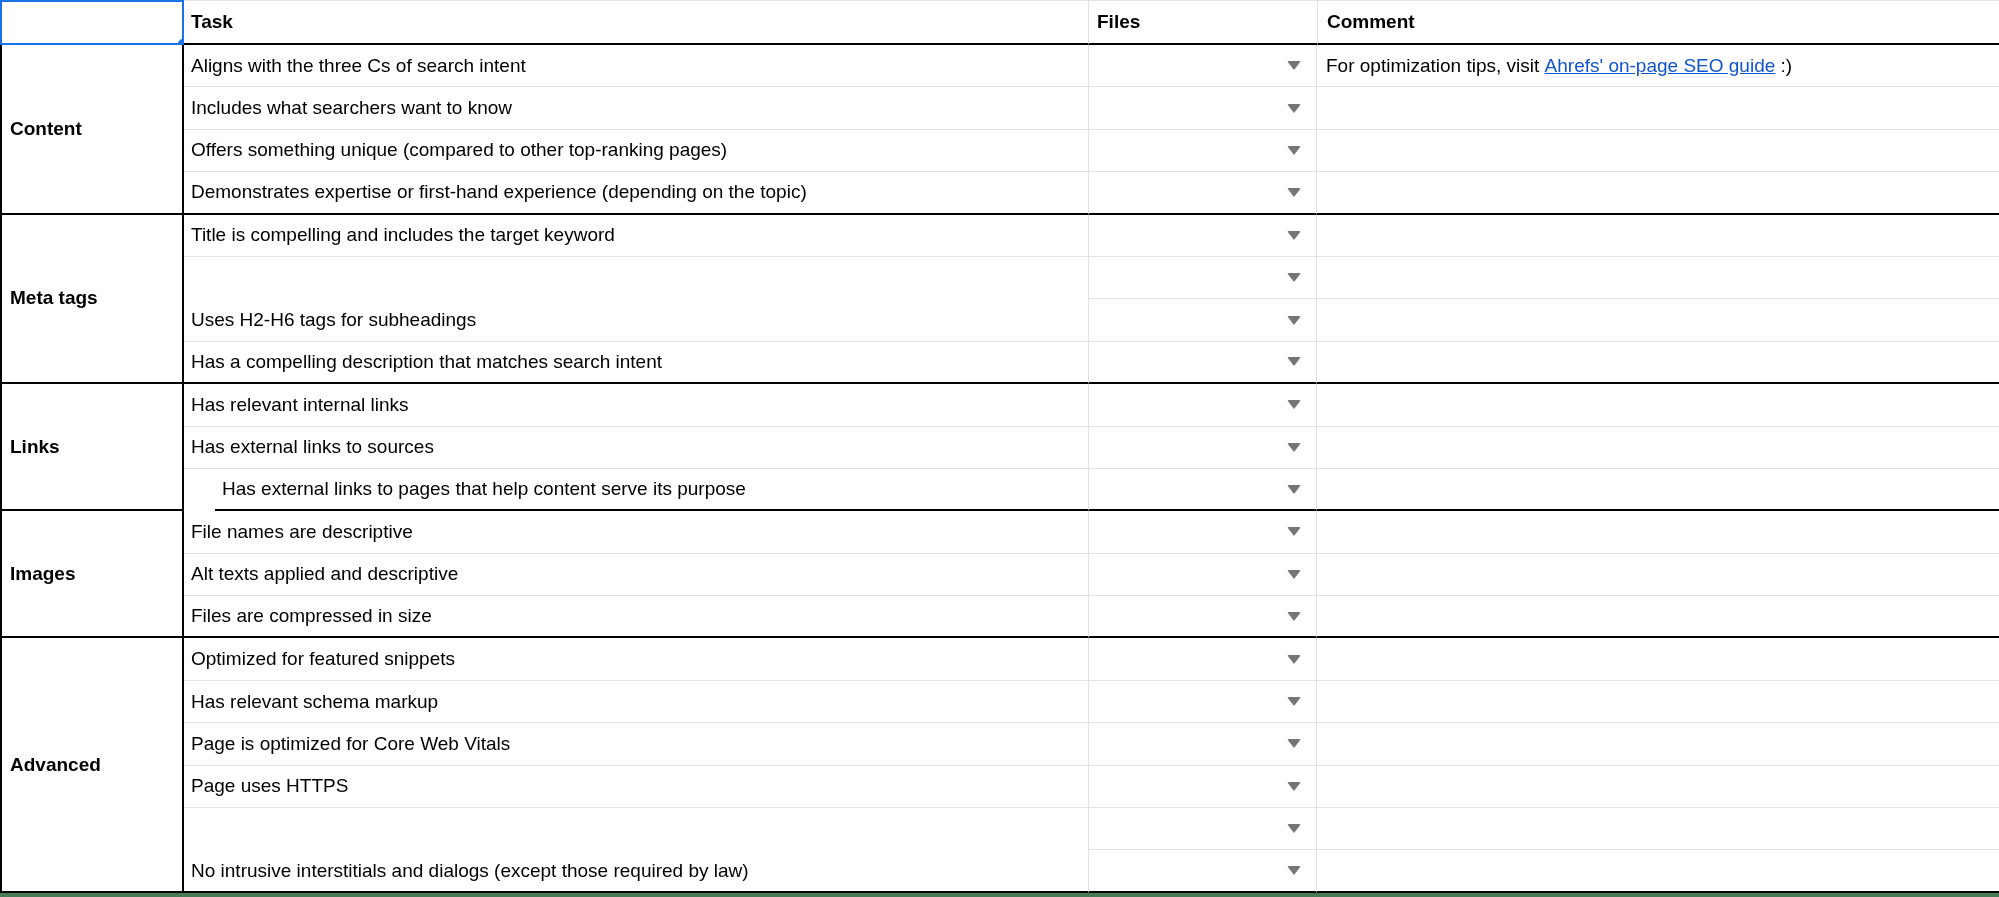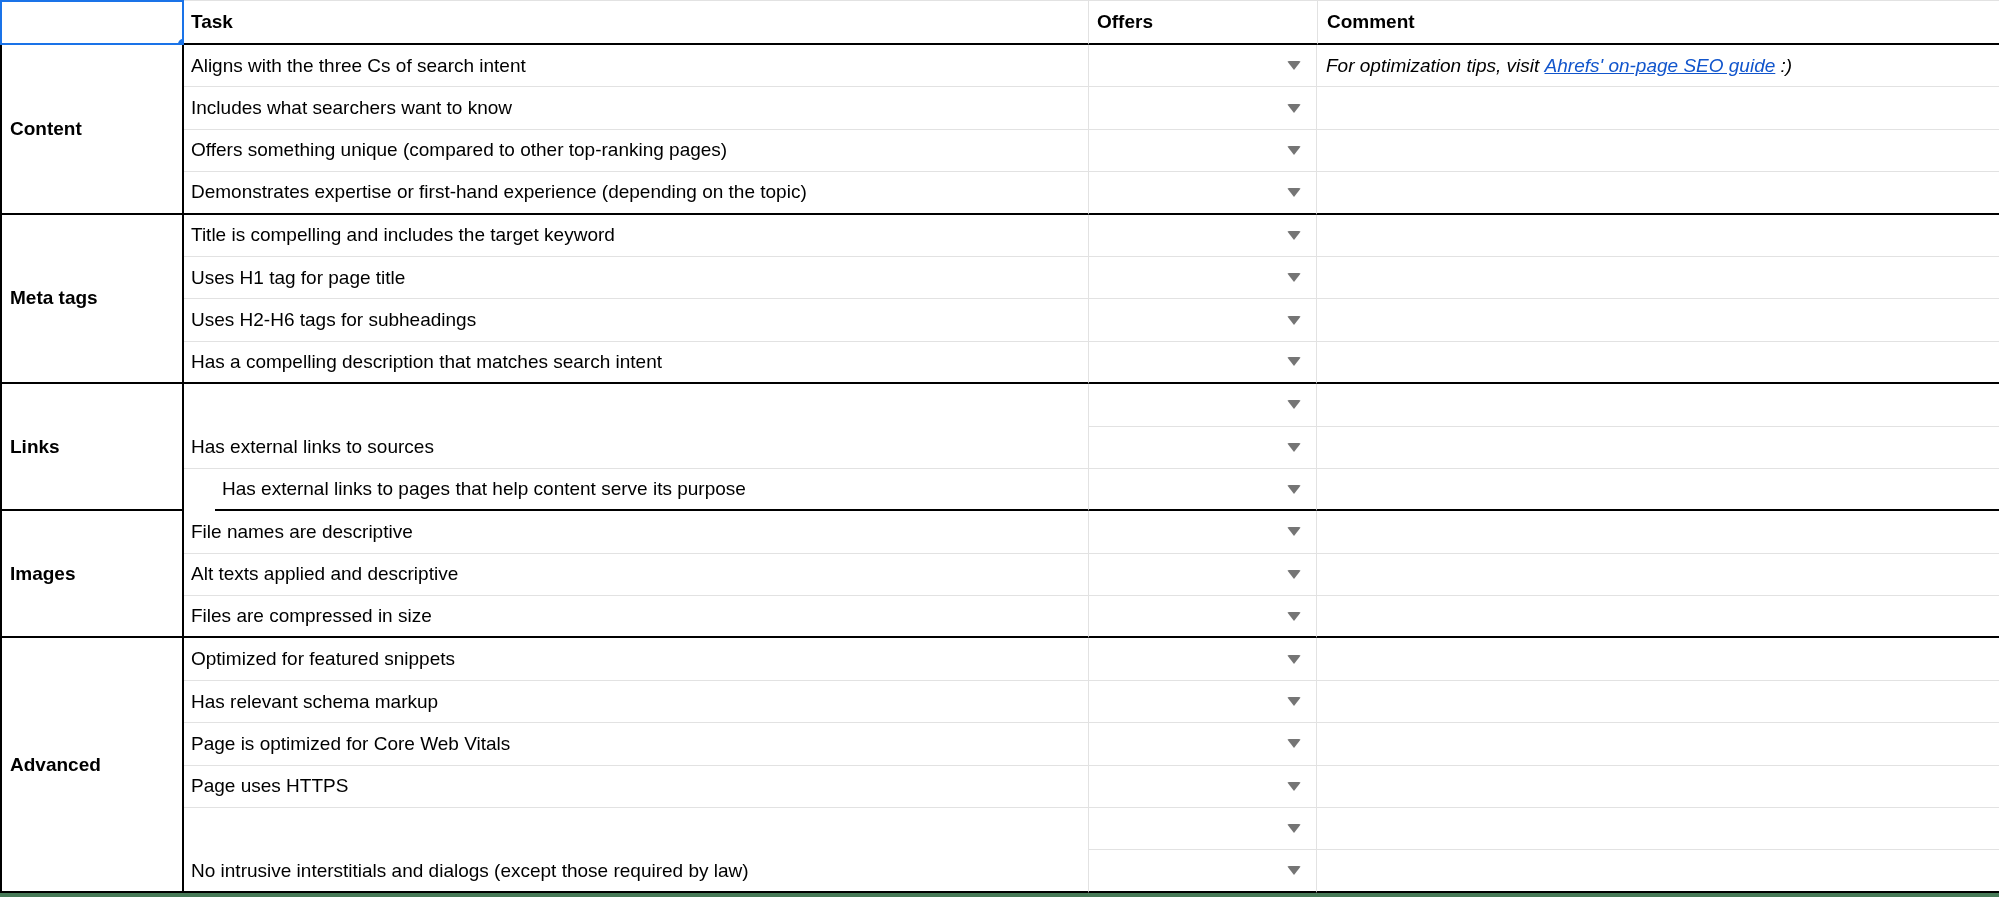--- a/index.html
+++ b/index.html
@@ -40,36 +40,36 @@
   .task{grid-column:2;padding-left:7px;border-bottom:1px solid var(--line);}
   .status{grid-column:3;justify-content:flex-end;padding-right:15px;
     border-left:1px solid var(--line);border-right:1px solid var(--line);
     border-bottom:1px solid var(--line);}
   .comment{grid-column:4;padding-left:9px;border-bottom:1px solid var(--line);}
   .group-end{border-bottom:2px solid var(--dark);}
   
   .arrow{width:0;height:0;border-left:7px solid transparent;border-right:7px solid transparent;
     border-top:9px solid var(--arrow);border-radius:2px;}
   
-  .note{font-style:italic;display:flex;align-items:center;white-space:pre;text-align:center;}
+  .note{display:flex;align-items:center;white-space:pre;text-align:center;}
   .txt{display:inline;}
   .link{color:var(--link);text-decoration:underline;cursor:pointer;}
   
   .green-edge{position:absolute;left:0;bottom:0;width:1999px;height:4px;background:var(--green);}
 </style>
 </head>
 <body>
 
 <div class="sheet">
   <div class="grid" id="grid">
     <div class="cell a1">
       <div class="handle"></div>
     </div>
     <div class="cell th taskh">Task</div>
-    <div class="cell th statush">Offers</div>
+    <div class="cell th statush">Files</div>
     <div class="cell th commenth">Comment</div>
   <div class="cell cat" style="grid-row: 2 / span 4;">Content</div>
       <div class="cell task" style="grid-row: 2;">Aligns with the three Cs of search intent</div>
       <div class="cell status" style="grid-row: 2;">
         <div class="arrow"></div>
       </div>
       <div class="cell comment note" style="grid-row: 2;"><div class="txt">For optimization tips, visit </div><div class="txt link">Ahrefs' on-page SEO guide</div><div class="txt"> :)</div></div>
       <div class="cell task" style="grid-row: 3;">Includes what searchers want to know</div>
       <div class="cell status" style="grid-row: 3;">
         <div class="arrow"></div>
@@ -84,36 +84,36 @@
       <div class="cell status group-end" style="grid-row: 5;">
         <div class="arrow"></div>
       </div>
       <div class="cell comment group-end" style="grid-row: 5;"></div>
       <div class="cell cat" style="grid-row: 6 / span 4;">Meta tags</div>
       <div class="cell task" style="grid-row: 6;">Title is compelling and includes the target keyword</div>
       <div class="cell status" style="grid-row: 6;">
         <div class="arrow"></div>
       </div>
       <div class="cell comment" style="grid-row: 6;"></div>
-      <div class="cell task" style="grid-row: 7;">Uses H1 tag for page title</div>
       <div class="cell status" style="grid-row: 7;">
         <div class="arrow"></div>
       </div>
       <div class="cell comment" style="grid-row: 7;"></div>
       <div class="cell task" style="grid-row: 8;">Uses H2-H6 tags for subheadings</div>
       <div class="cell status" style="grid-row: 8;">
         <div class="arrow"></div>
       </div>
       <div class="cell comment" style="grid-row: 8;"></div>
       <div class="cell task group-end" style="grid-row: 9;">Has a compelling description that matches search intent</div>
       <div class="cell status group-end" style="grid-row: 9;">
         <div class="arrow"></div>
       </div>
       <div class="cell comment group-end" style="grid-row: 9;"></div>
       <div class="cell cat" style="grid-row: 10 / span 3;">Links</div>
+      <div class="cell task" style="grid-row: 10;">Has relevant internal links</div>
       <div class="cell status" style="grid-row: 10;">
         <div class="arrow"></div>
       </div>
       <div class="cell comment" style="grid-row: 10;"></div>
       <div class="cell task" style="grid-row: 11;">Has external links to sources</div>
       <div class="cell status" style="grid-row: 11;">
         <div class="arrow"></div>
       </div>
       <div class="cell comment" style="grid-row: 11;"></div>
       <div class="cell task group-end" style="grid-row: 12; margin-left: 31px;">Has external links to pages that help content serve its purpose</div>

